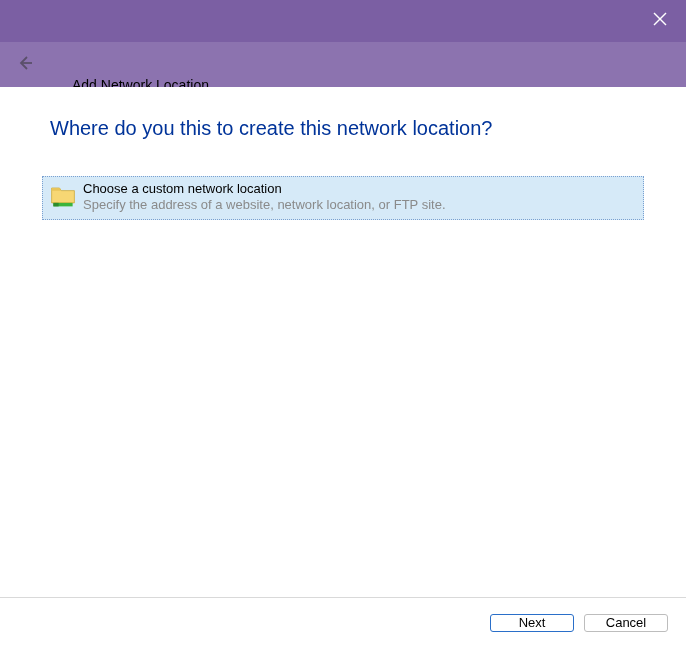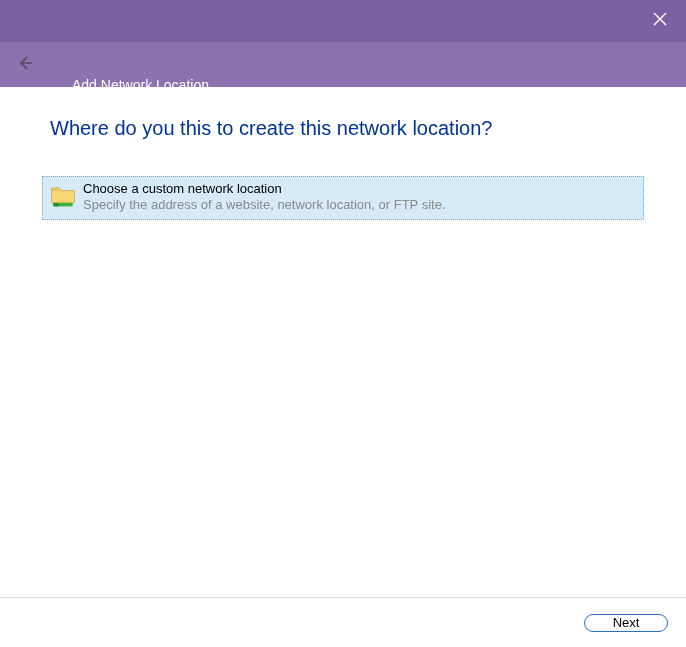--- a/index.html
+++ b/index.html
@@ -39,21 +39,21 @@
       width: 18px;
       height: 18px;
       stroke: #333;
       stroke-width: 1.8;
       fill: none;
       opacity: 0.55;
       margin-right: 38px;
     }
     .header-title {
       font-size: 14px;
-      color: #ffffff;
+      color: #000000;
       margin-top: 40px;
     }
     .content {
       background: #fff;
       padding: 0 42px;
       height: 510px;
       position: relative;
     }
     .heading {
       color: #003399;
@@ -103,21 +103,21 @@
       align-items: center;
       padding-right: 18px;
       gap: 10px;
       background: #fff;
     }
     .btn {
       min-width: 84px;
       height: 18px;
       font-size: 13px;
       font-family: inherit;
-      border-radius: 12px;
+      border-radius: 3px;
       cursor: pointer;
       background: #fff;
     }
     .btn-next {
       border: 1px solid #2a6fc9;
       color: #000;
     }
     .btn-cancel {
       border: 1px solid #bdbdbd;
       color: #000;
@@ -162,13 +162,14 @@
     </span>
     <div class="option-text">
       <span class="option-title">Choose a custom network location</span>
       <span class="option-desc">Specify the address of a website, network location, or FTP site.</span>
     </div>
   </div>
 </div>
 
 <div class="footer">
   <button class="btn btn-next"><span class="underline-first">Next</span></button>
+  <button class="btn btn-cancel">Cancel</button>
 </div>
 
 </body></html>

